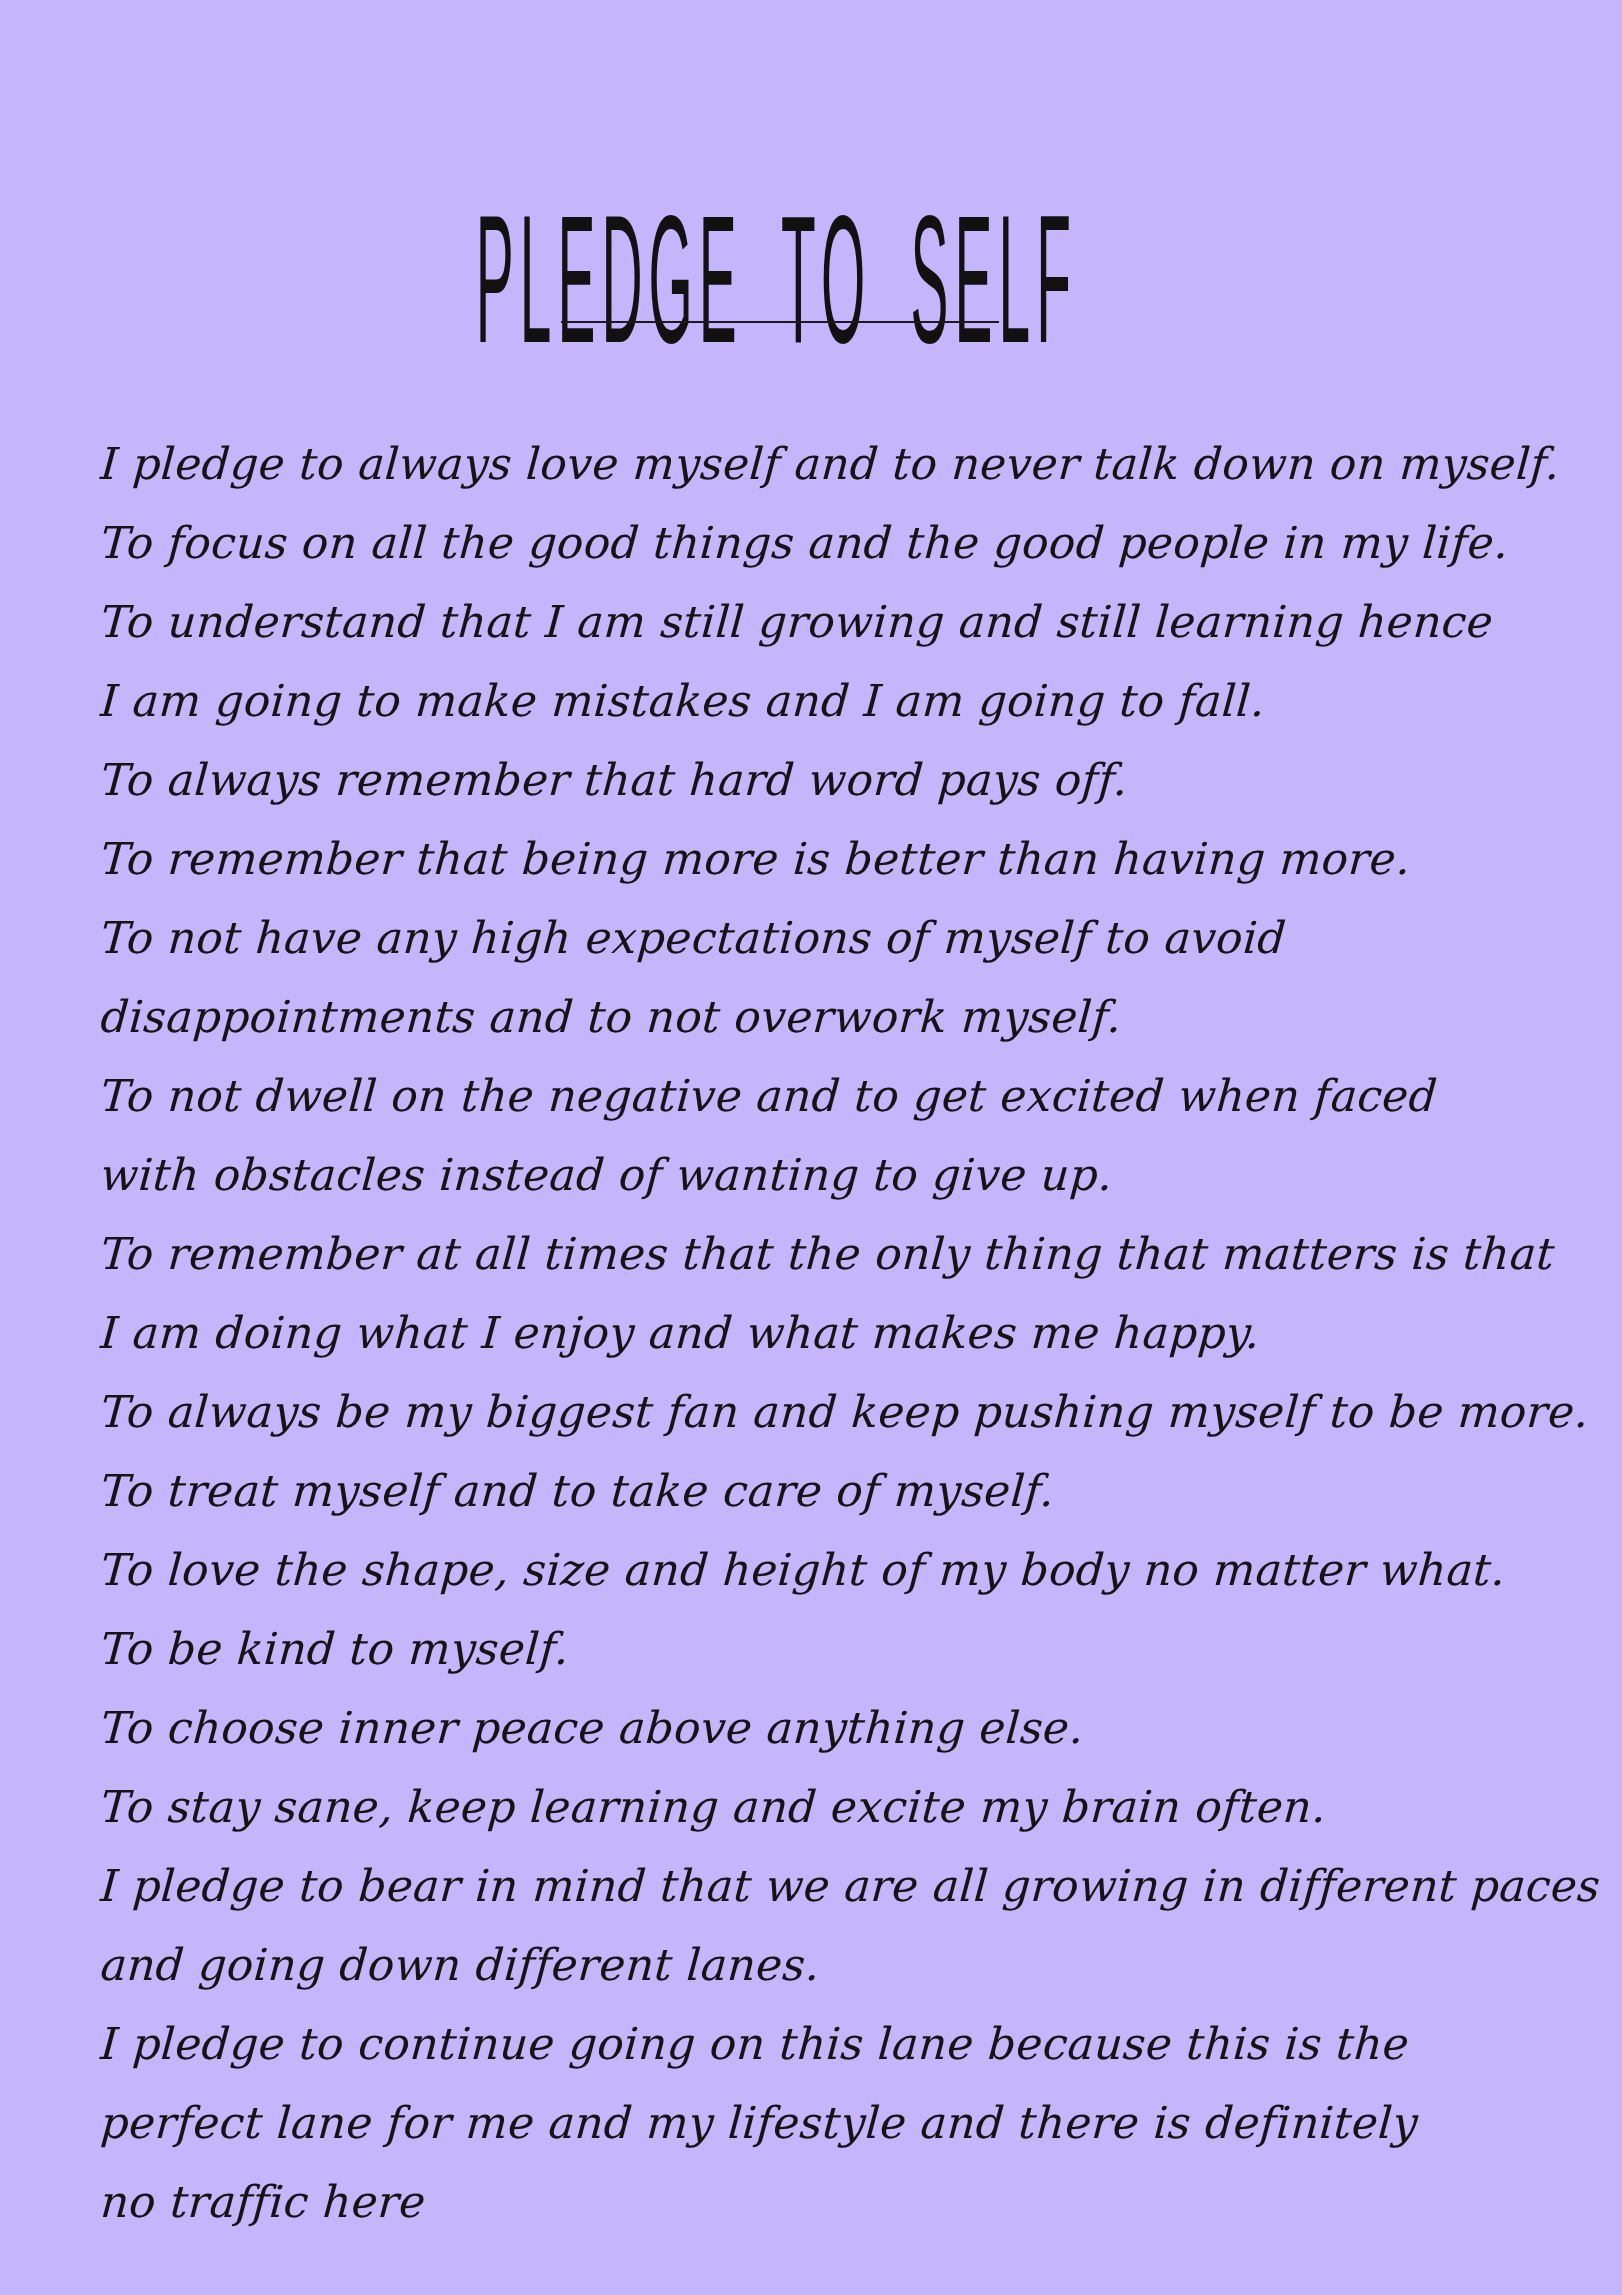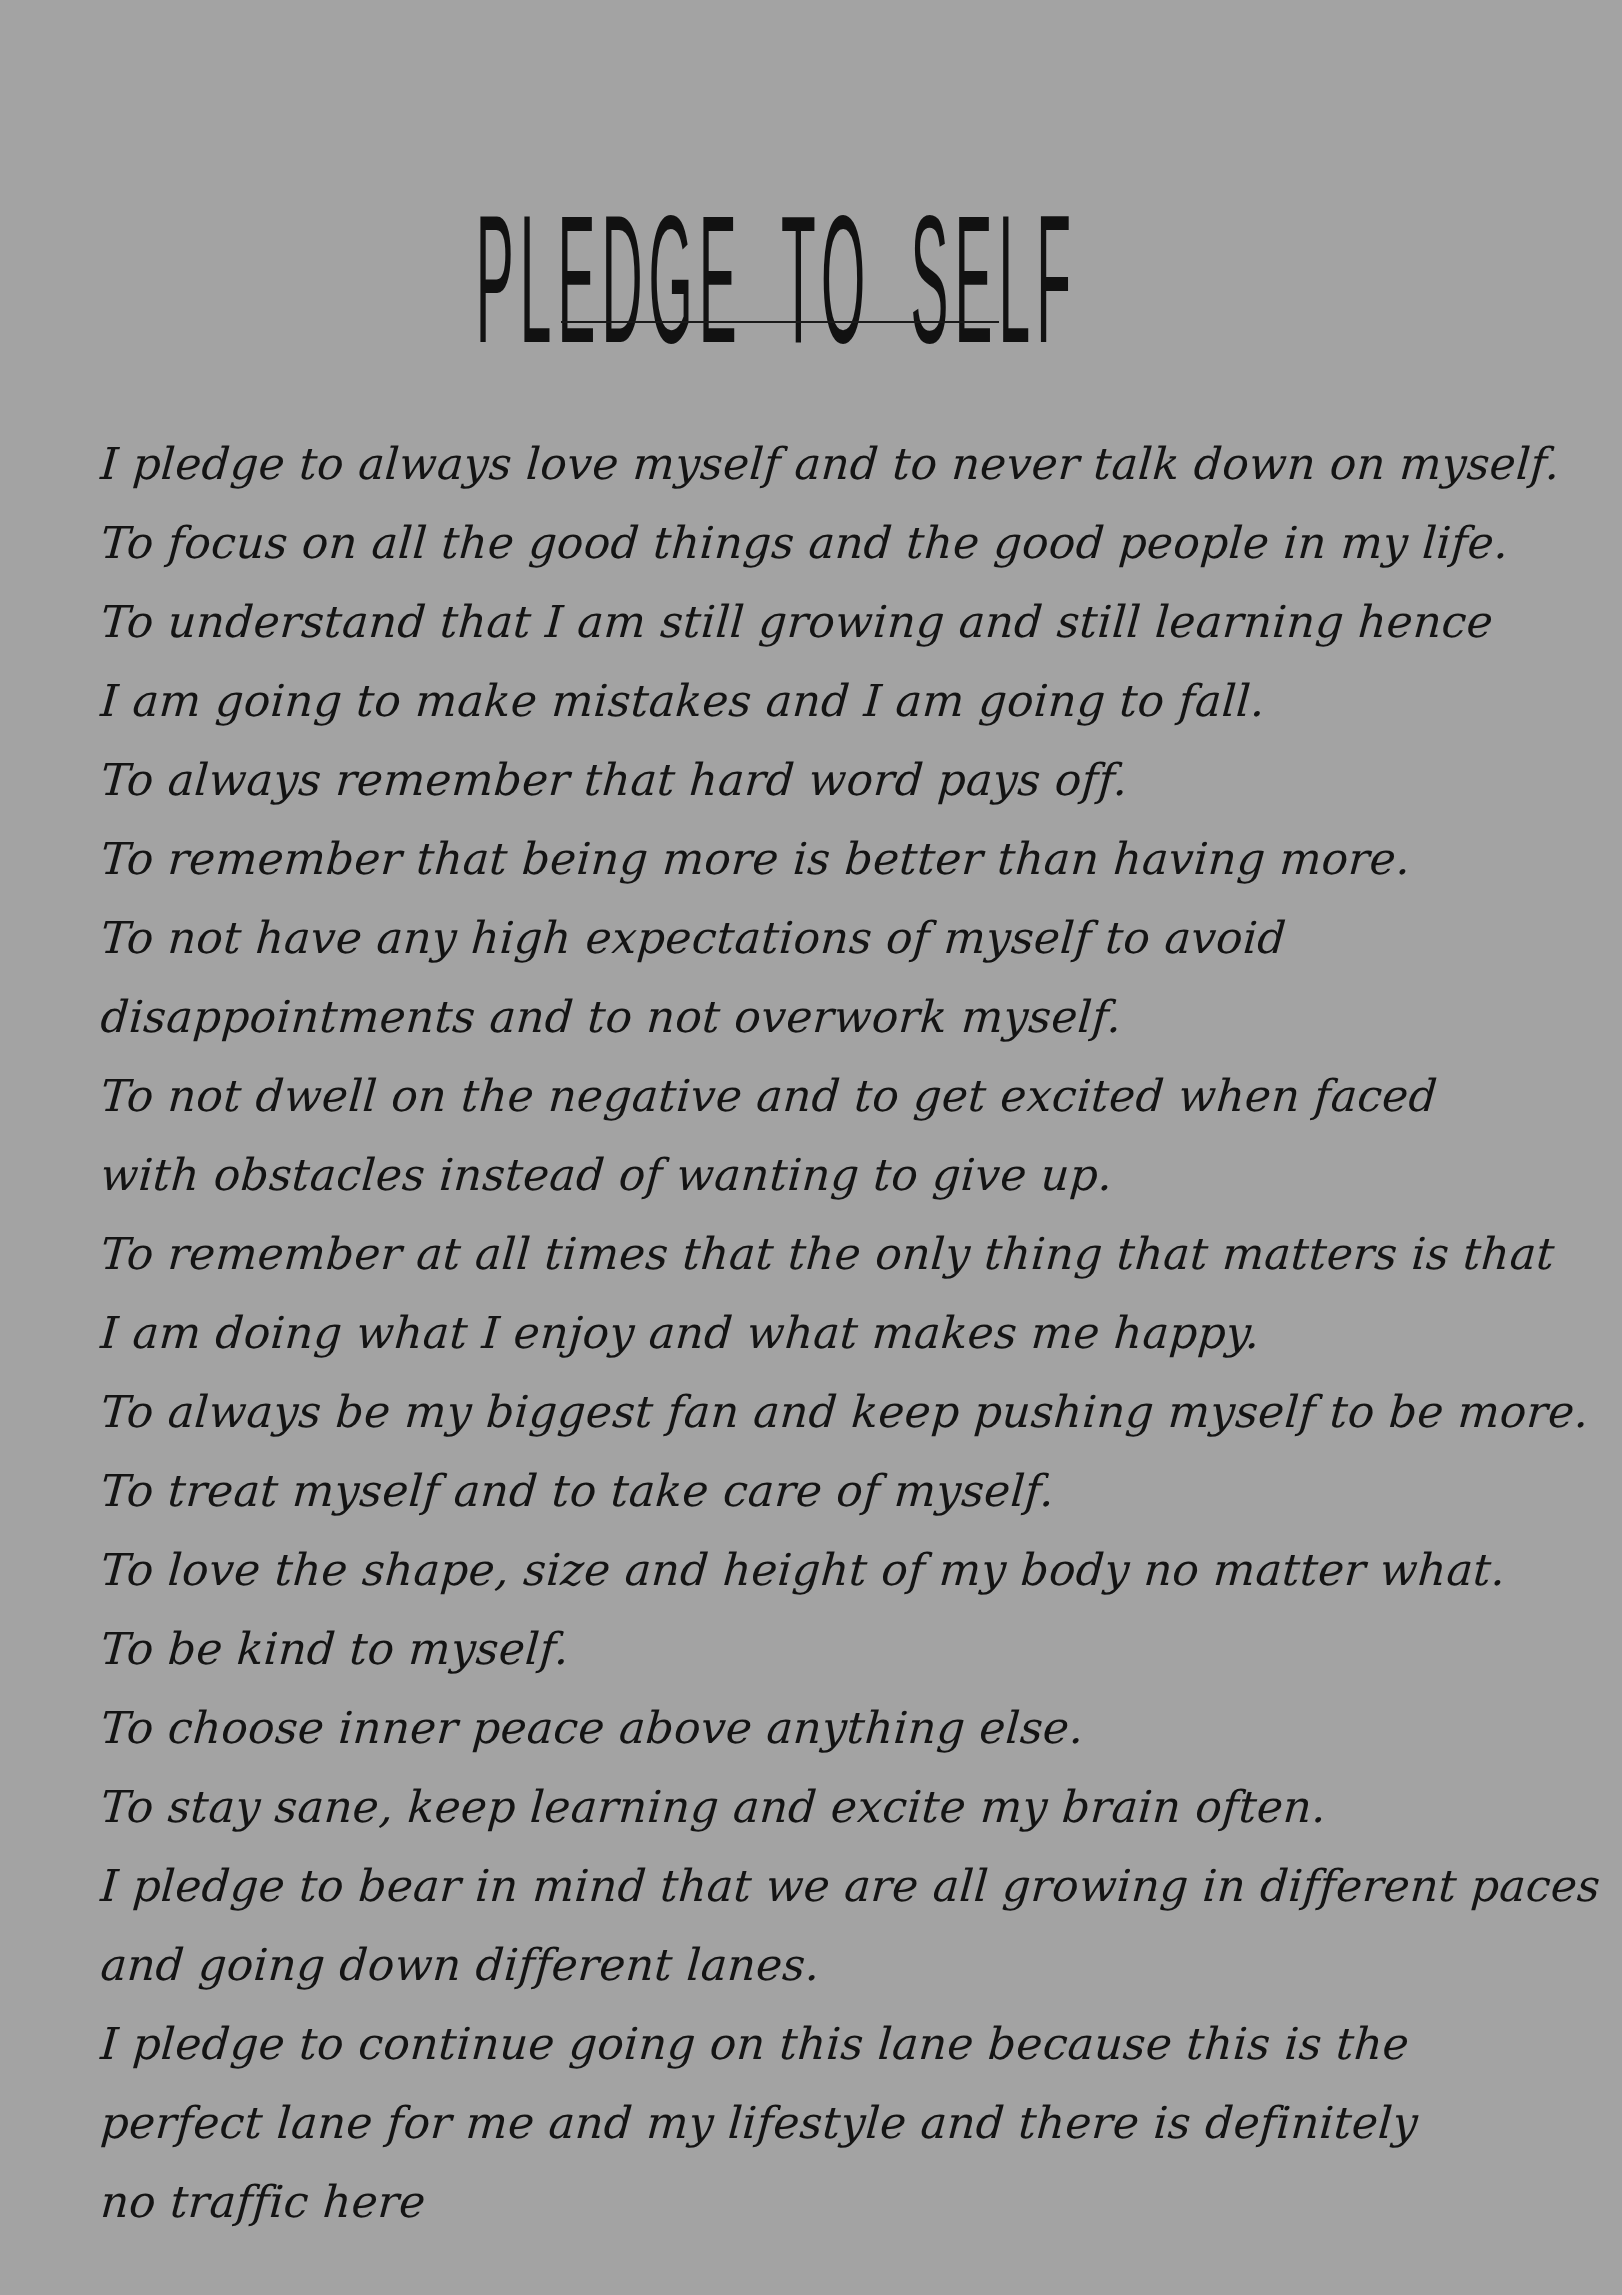--- a/index.html
+++ b/index.html
@@ -1,21 +1,21 @@
 <!DOCTYPE html>
 <html style="font-size:10.5px"><head>
 <meta charset="utf-8">
 <style>
   * { margin: 0; padding: 0; box-sizing: border-box; }
   html, body { background: #ffffff; }
   .page {
     position: relative;
     width: 1623px;
     height: 2295px;
-    background: #a3a3a3;
+    background: #c4b5fd;
     overflow: hidden;
     font-family: "Liberation Serif", serif;
   }
   .header {
     position: absolute;
     top: 175px;
     left: 0;
     width: 1553px; 
     text-align: center;
     height: 288px;

